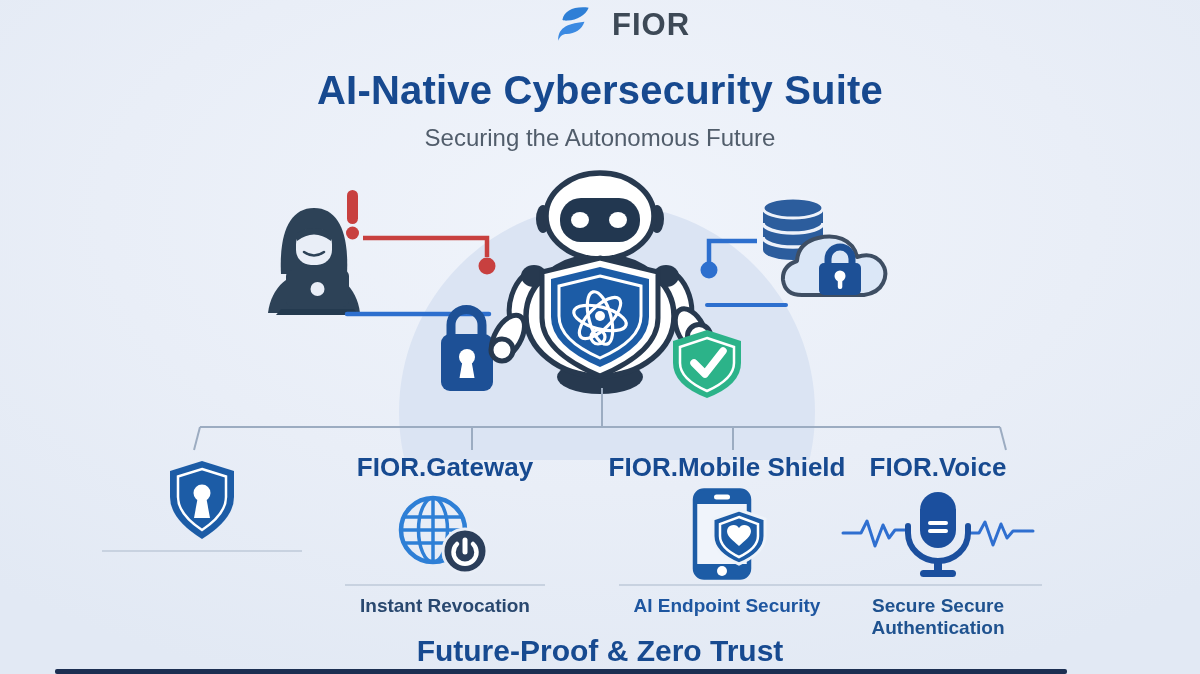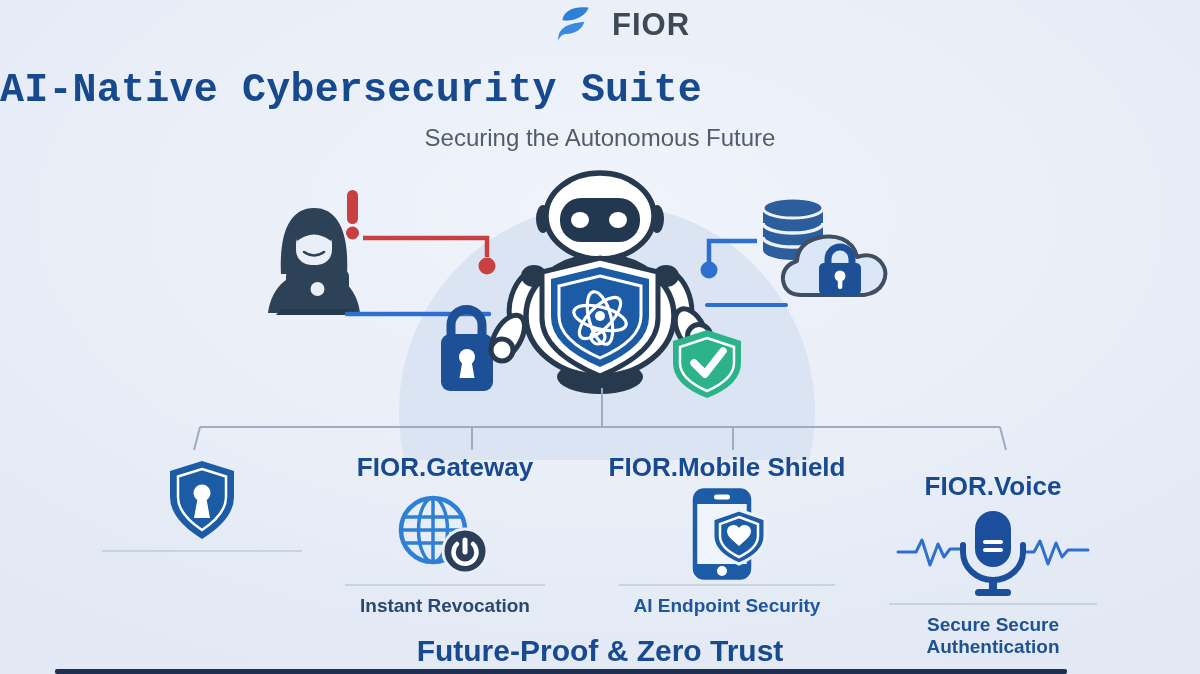--- a/index.html
+++ b/index.html
@@ -5,22 +5,22 @@
   html,body{margin:0;padding:0;}
   body{font-family:"Liberation Sans", sans-serif;}
   .stage{
     position:relative;width:1200px;height:674px;overflow:hidden;
     background:radial-gradient(ellipse 900px 500px at 50% 32%, #f0f4fb 0%, #e9eef7 55%, #e2e9f4 100%);
   }
   
   .logo-row{position:absolute;top:4px;left:0;width:100%;display:flex;justify-content:center;align-items:center;gap:12px;padding-left:20px;}
   .logo-bold{font-size:31px;font-weight:800;color:#3d4956;letter-spacing:1px;}
   .logo-light{font-size:31px;font-weight:300;color:#4e5a69;letter-spacing:6px;}
-  .main-title{position:absolute;top:68px;left:0;width:100%;
-    font-size:40px;font-weight:800;color:#17498f;letter-spacing:0.2px;font-family:Liberation Mono, monospace;}
+  .main-title{position:absolute;top:68px;left:0;width:100%;text-align:center;
+    font-size:40px;font-weight:800;color:#17498f;letter-spacing:0.2px;}
   .subtitle{position:absolute;top:124px;left:0;width:100%;text-align:center;
     font-size:24px;font-weight:400;color:#515d6b;}
   
   .hero{position:absolute;top:160px;left:0;}
   
   .col{position:absolute;top:450px;text-align:center;}
   .col-title{font-size:26px;font-weight:800;color:#174a90;line-height:34px;}
   .icon-wrap{height:96px;display:flex;align-items:center;justify-content:center;margin-top:2px;}
   .divider{height:2px;background:#c8d2e0;width:80%;margin:2px auto 0;}
   .caption{margin-top:9px;font-size:19px;font-weight:700;}
@@ -202,21 +202,21 @@
         </g>
         <circle cx="70" cy="59" r="22" fill="#2b3e5a" stroke="#e9eef7" stroke-width="3"></circle>
         <path d="M70,48 V60" stroke="#ffffff" stroke-width="5" stroke-linecap="round"></path>
         <path d="M62,52 a11.5,11.5 0 1 0 16,0" fill="none" stroke="#ffffff" stroke-width="4.5" stroke-linecap="round"></path>
       </svg>
     </div>
     <div class="divider"></div>
     <div class="caption cap-2">Instant Revocation</div>
   </div>
 
-  <div class="col" style="left:863px;width:260px;margin-top:19px;">
+  <div class="col" style="left:808px;width:260px;">
     <div class="col-title">FIOR.Voice</div>
     <div class="icon-wrap">
       <svg width="210" height="92" viewBox="0 0 210 92">
         <path d="M10,45 H28 L34,33 L42,58 L50,37 L56,50 L62,42 H74" fill="none" stroke="#2f6fd0" stroke-width="3" stroke-linecap="round" stroke-linejoin="round"></path>
         <path d="M136,45 H146 L152,34 L160,57 L168,36 L174,50 L180,43 H200" fill="none" stroke="#2f6fd0" stroke-width="3" stroke-linecap="round" stroke-linejoin="round"></path>
         <rect x="87" y="4" width="36" height="56" rx="18" fill="#1b4f9e"></rect>
         <rect x="95" y="33" width="20" height="4" rx="2" fill="#ffffff"></rect>
         <rect x="95" y="41" width="20" height="4" rx="2" fill="#ffffff"></rect>
         <path d="M75,38 v7 a30,28 0 0 0 60,0 v-7" fill="none" stroke="#1b4f9e" stroke-width="6" stroke-linecap="round"></path>
         <rect x="101" y="72" width="8" height="11" fill="#1b4f9e"></rect>

